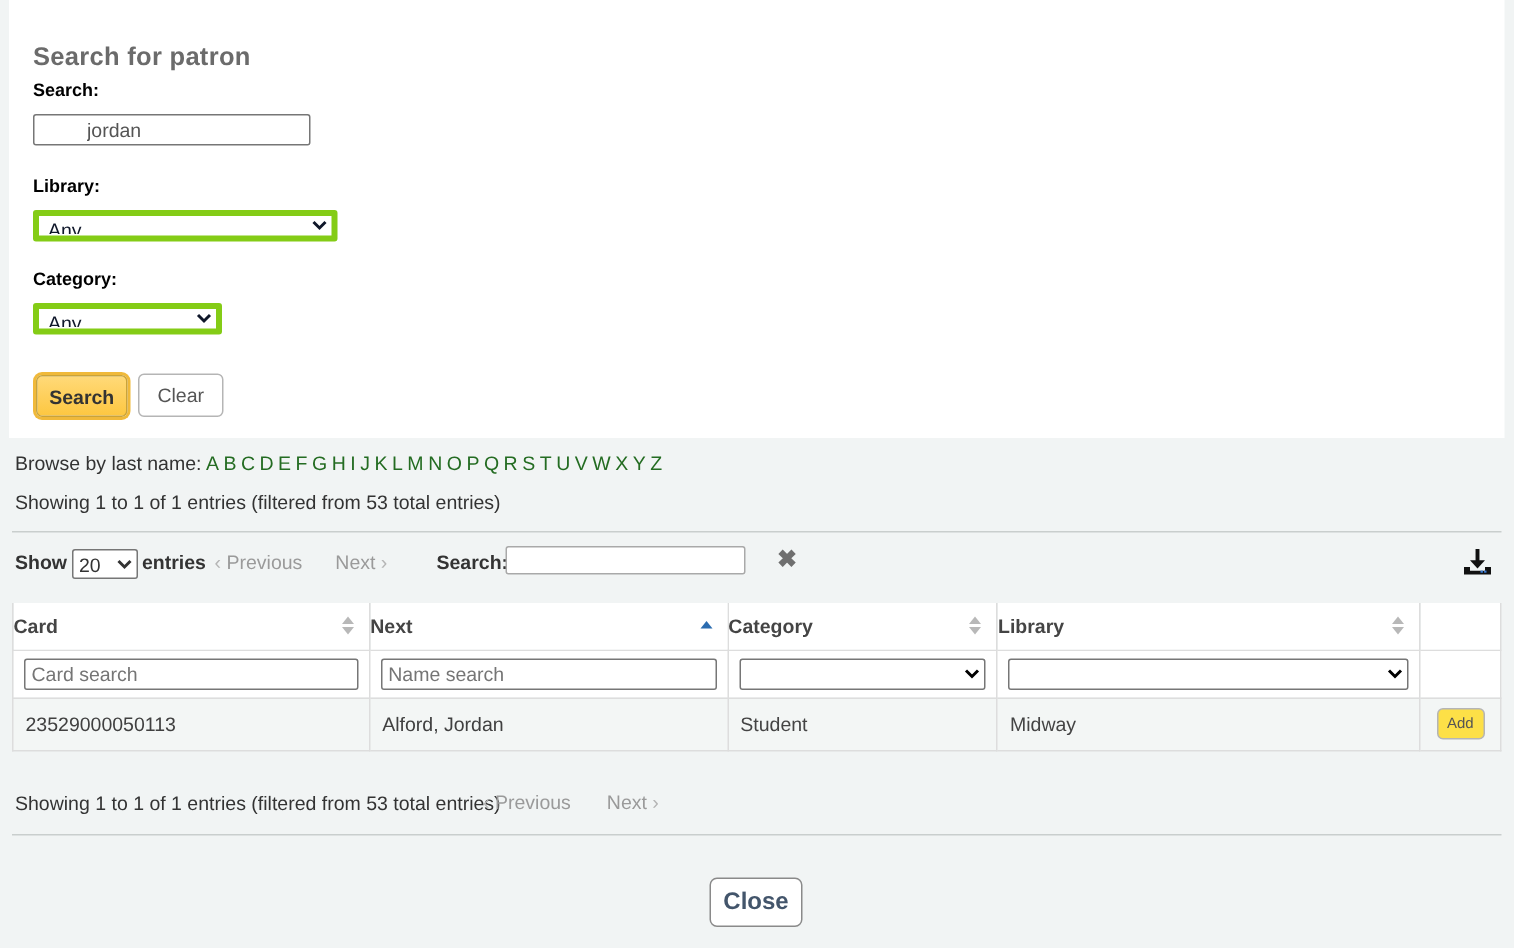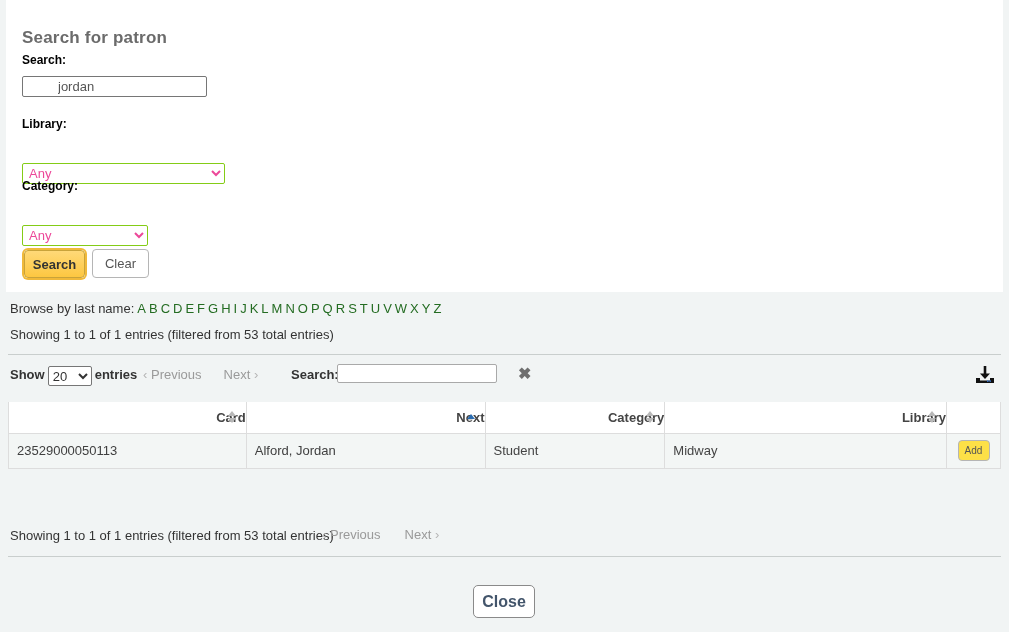--- a/index.html
+++ b/index.html
@@ -43,28 +43,27 @@
     border-radius: 2px;
     padding: 2px 4px;
     outline: none;
   }
   #patron-search-input { left: 16px; top: 76px; width: 185px; height: 21px; padding-left: 35px; }
 
   select.sel {
     position: absolute;
     font-family: "Liberation Sans", sans-serif;
     font-size: 13px;
-    color: #ec4899;
+    color: #0f172a;
     background: #fff;
-    border: 1px solid #84cc16;
+    border: 4px solid #84cc16;
     border-radius: 2px;
     padding: 1px 2px;
     height: 21px;
     outline: none;
-    margin-top: 23px;
   }
   #library-select  { left: 16px; top: 140px; width: 203px; }
   #category-select { left: 16px; top: 202px; width: 126px; }
 
   .btn {
     position: absolute;
     font-family: "Liberation Sans", sans-serif;
     font-size: 13px;
     border-radius: 4px;
     cursor: pointer;
@@ -152,21 +151,21 @@
   table.patron-table th, table.patron-table td {
     border: 1px solid #dddddd;
     padding: 0;
   }
   table.patron-table thead th {
     background: #ffffff;
     color: #444;
     font-weight: bold;
     font-size: 13px;
     height: 31px;
-    text-align: right;
+    text-align: left;
     position: relative;
     border-top: none;
   }
   .col-card    { width: 238px; }
   .col-name    { width: 239px; }
   .col-cat     { width: 180px; }
   .col-lib     { width: 282px; }
   .col-action  { width: 54px; }
 
   .sort-ind {
@@ -318,20 +317,35 @@
         </th>
         <th class="col-lib">
           <span>Library</span>
           <span class="sort-ind">
               <span class="up"></span>
               <span class="down"></span>
             </span>
         </th>
         <th class="col-action"></th>
       </tr>
+      <tr class="filter-row">
+        <td>
+          <input class="colfilter" type="text" placeholder="Card search" style="">
+        </td>
+        <td>
+          <input class="colfilter" type="text" placeholder="Name search" style="">
+        </td>
+        <td>
+          <select class="colfilter"><option></option></select>
+        </td>
+        <td>
+          <select class="colfilter"><option></option></select>
+        </td>
+        <td class="nofilter"></td>
+      </tr>
     </thead>
     <tbody id="table-body">
       <tr class="data-row">
         <td>
           <a href="#">23529000050113</a>
         </td>
         <td>
           <a href="#">Alford, Jordan</a>
         </td>
         <td>Student</td>

